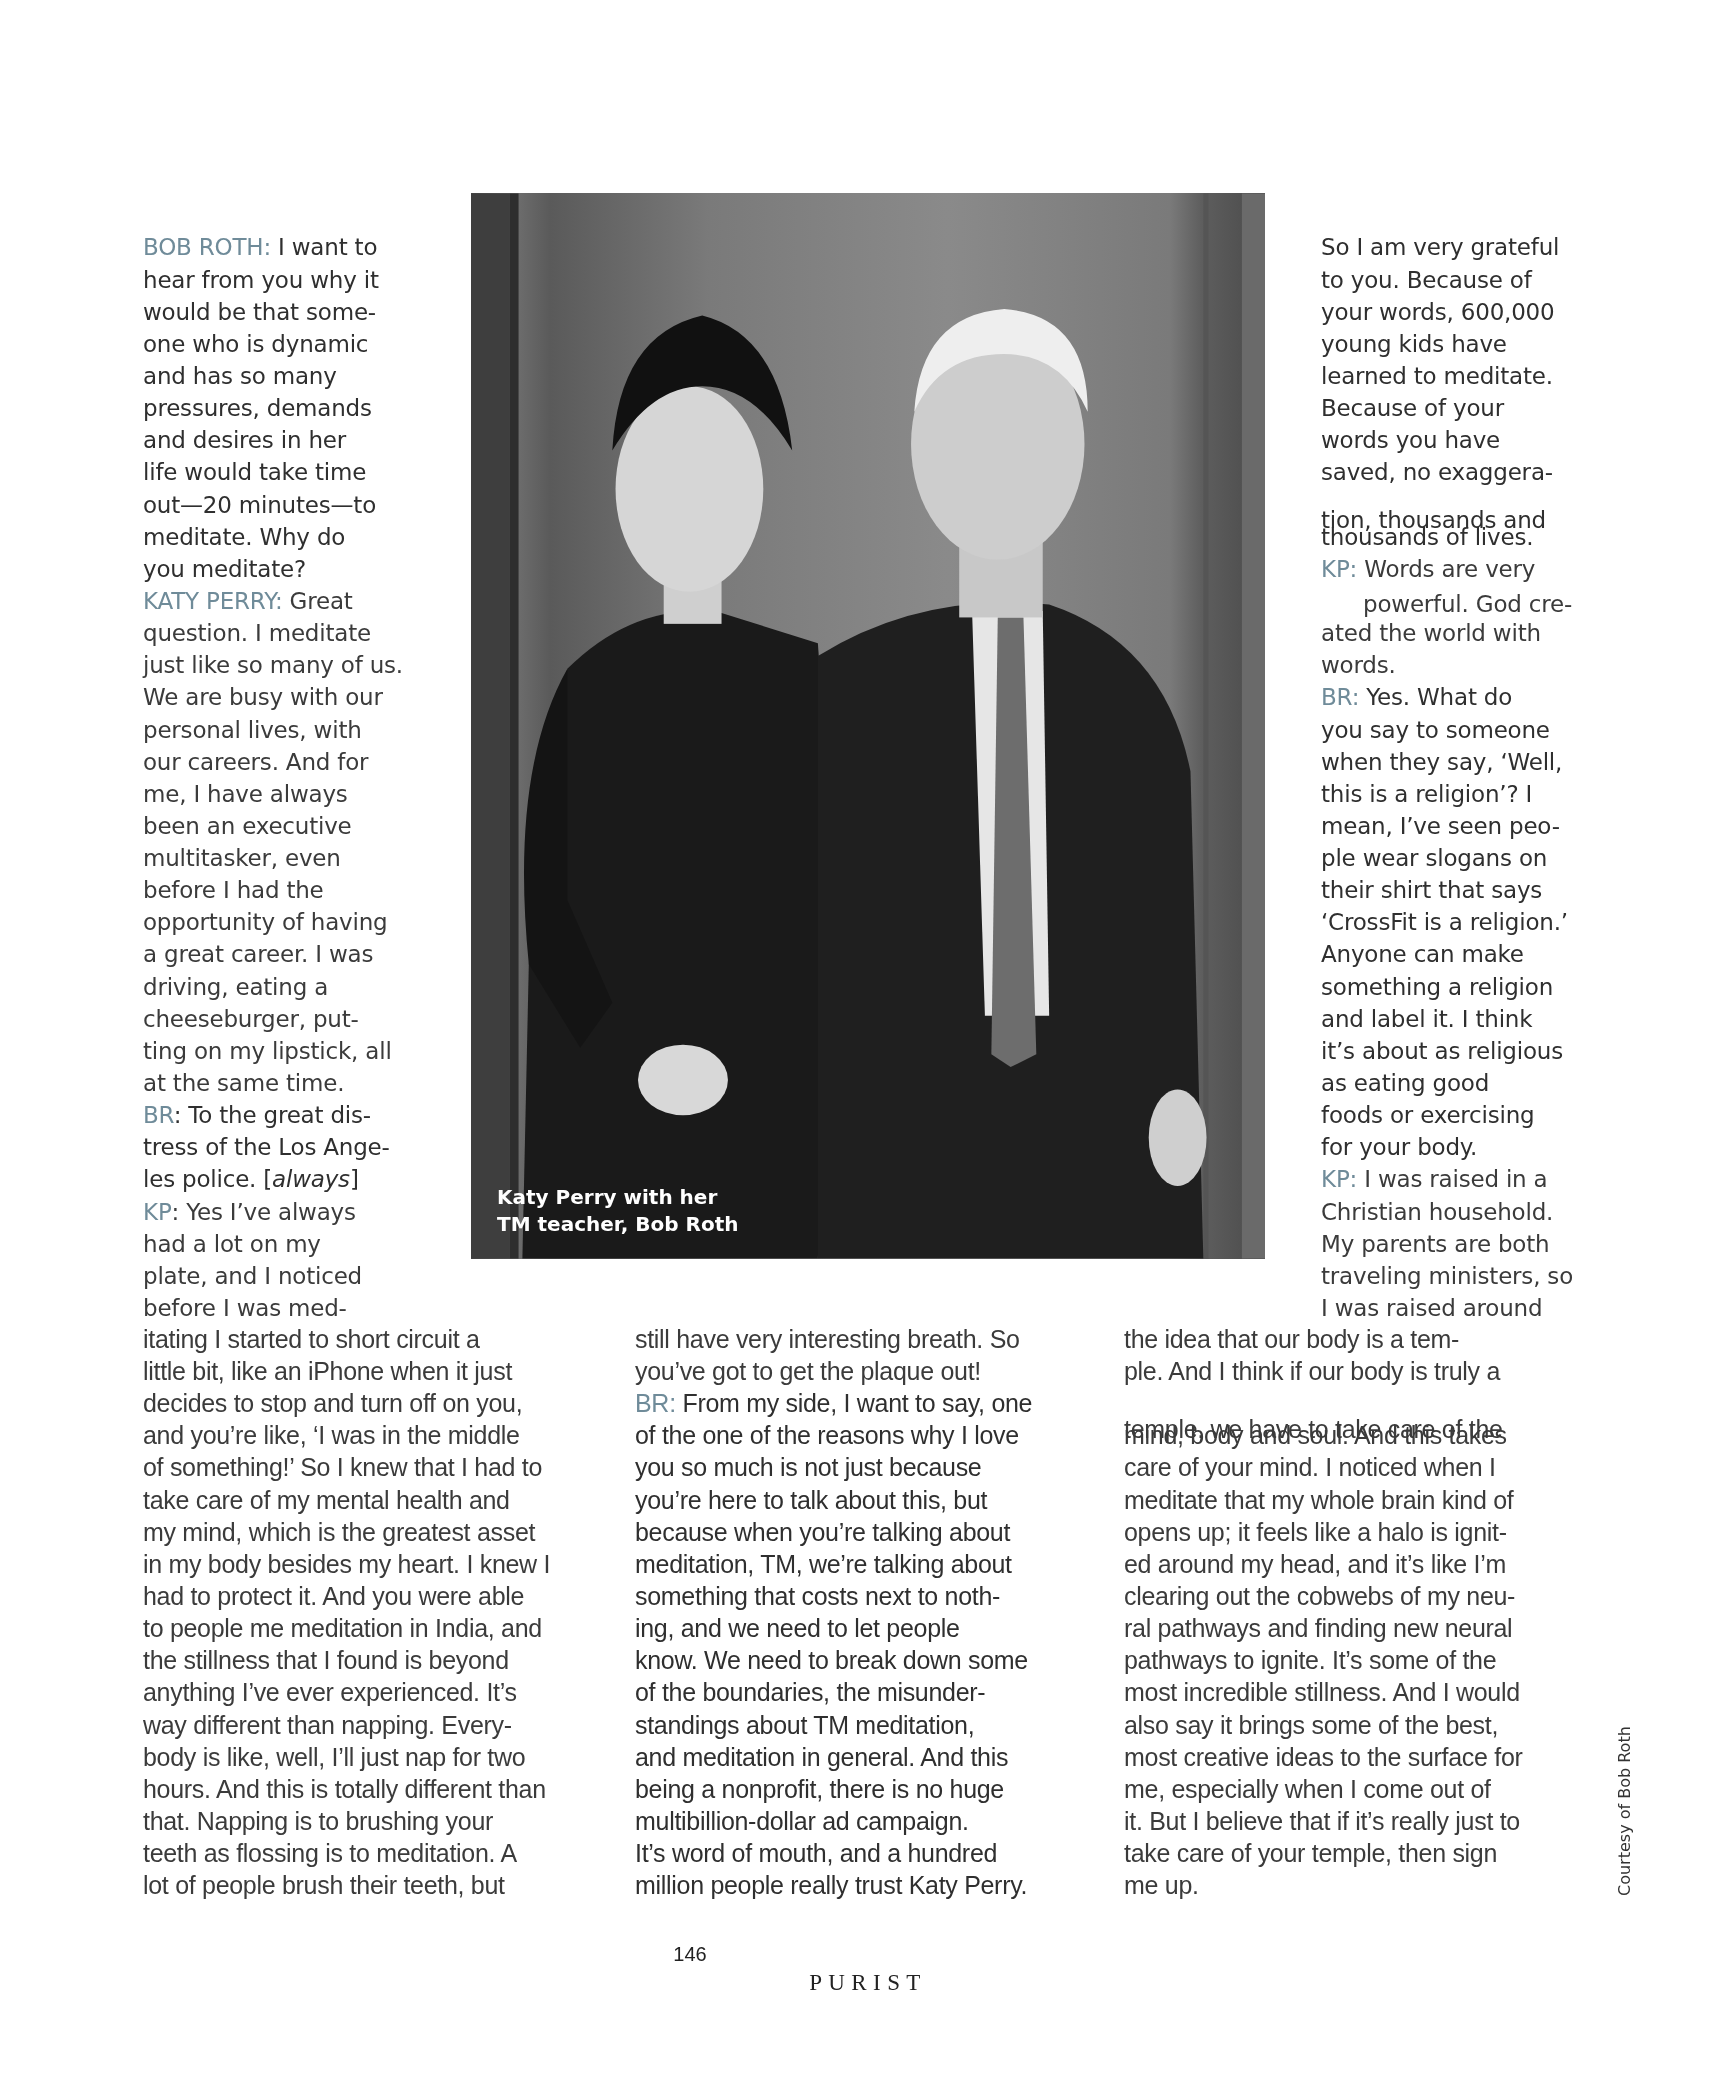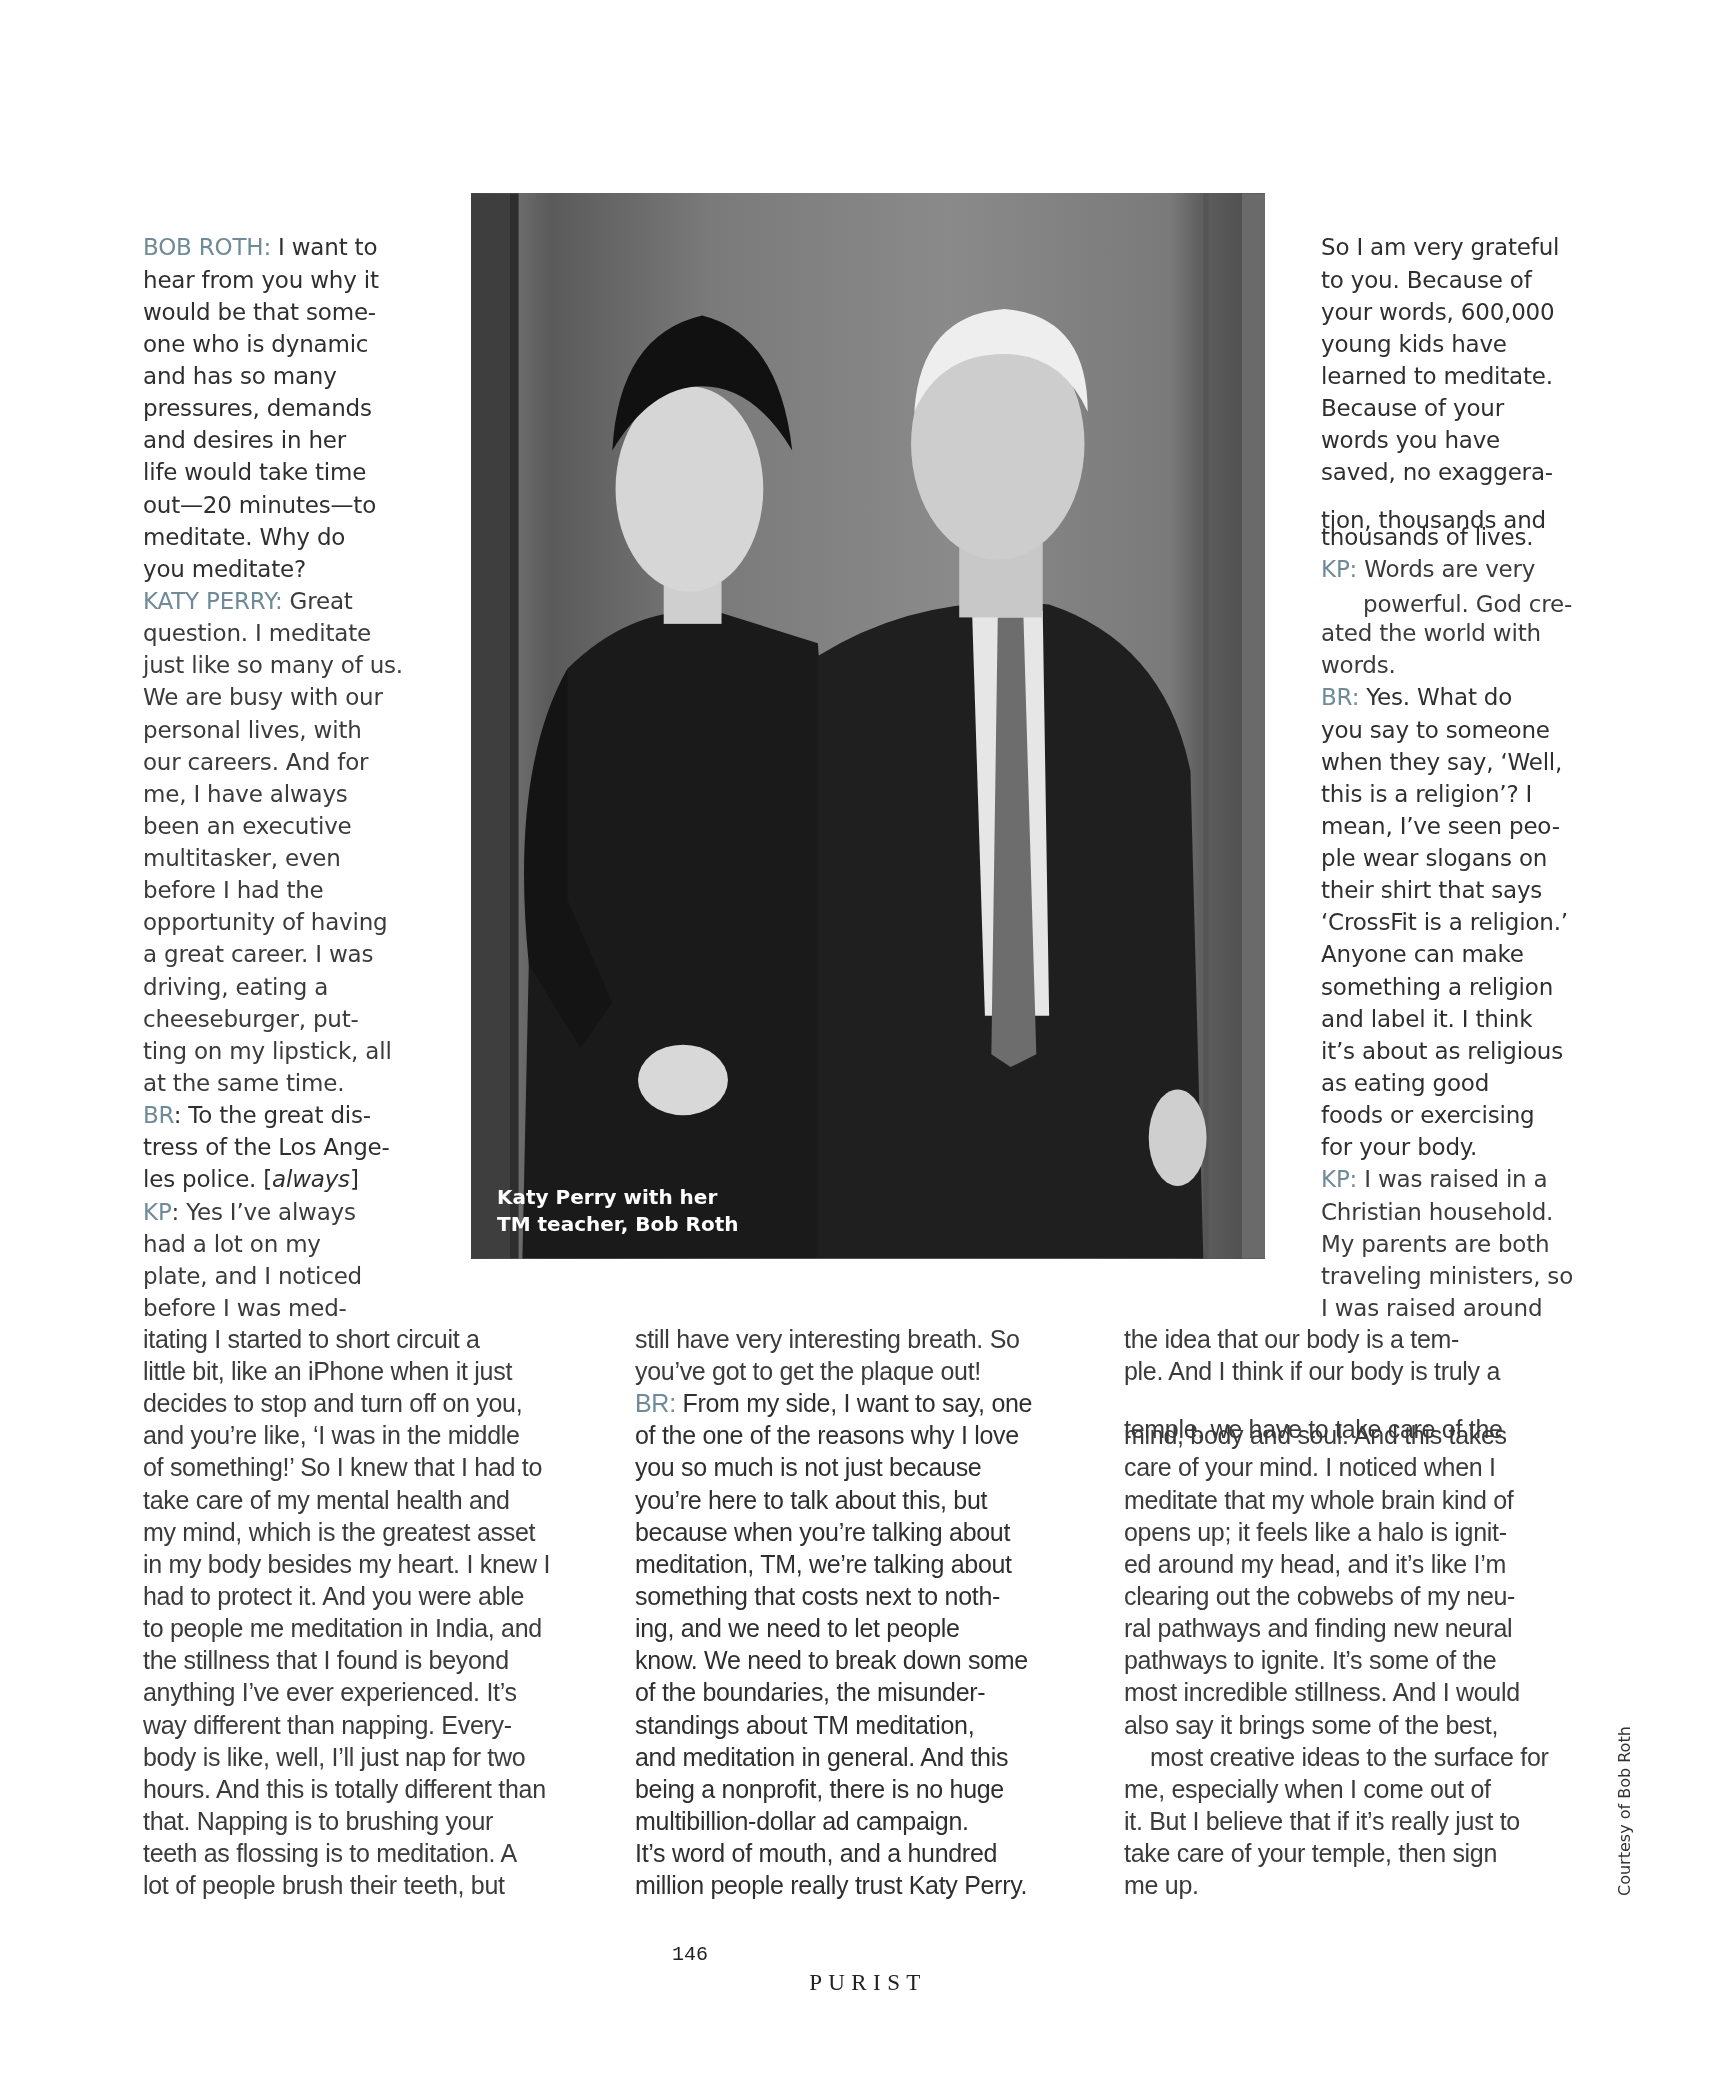--- a/index.html
+++ b/index.html
@@ -11,21 +11,21 @@
   .bold { font-weight: 500; color: #2f2f2f; }
   .label { color: #6f8b99; }
   .photo { position: absolute; left: 471px; top: 193px; width: 794px; height: 1066px; overflow: hidden;
            background: linear-gradient(90deg, #4a4a4a 0%, #6c6c6c 6%, #5a5a5a 10%, #7a7a7a 30%, #8a8a8a 60%, #7a7a7a 88%, #5e5e5e 92%, #4a4a4a 100%); }
   .photo svg { position: absolute; left: 0; top: 0; }
   .caption { position: absolute; left: 26px; top: 991px; color: #ffffff; font-family: "DejaVu Sans", sans-serif;
              font-size: 20px; line-height: 27px; font-weight: bold; }
   .credit { position: absolute; left: 1615px; top: 1896px; transform-origin: 0 0; transform: rotate(-90deg);
             font-size: 16px; color: #333; font-family: "DejaVu Sans", sans-serif; white-space: nowrap; }
   .folio { position: absolute; left: 0; width: 1380px; text-align: center; top: 1943px; font-size: 20px; color: #222;
-           font-family: Liberation Mono, monospace; }
+           font-family: Liberation Sans, sans-serif; }
   .mast { position: absolute; left: 0; width: 1736px; text-align: center; top: 1970px; font-size: 23px; color: #222;
           font-family: "Liberation Serif", serif; letter-spacing: 6.4px; }
 </style>
 </head>
 <body>
 
 <div id="col-left-top">
     <div class="line wide bold" style="left: 143px; top: 231px;"><span class="label">BOB ROTH: </span><span>I want to</span></div>
     <div class="line wide bold" style="left: 143px; top: 264px;"><span>hear from you why it</span></div>
     <div class="line wide bold" style="left: 143px; top: 296px;"><span>would be that some-</span></div>
@@ -144,21 +144,21 @@
     <div class="line narrow" style="left: 1124px; top: 1419px;"><span>mind, body and soul. And this takes</span></div>
     <div class="line narrow" style="left: 1124px; top: 1451px;"><span>care of your mind. I noticed when I</span></div>
     <div class="line narrow" style="left: 1124px; top: 1484px;"><span>meditate that my whole brain kind of</span></div>
     <div class="line narrow" style="left: 1124px; top: 1516px;"><span>opens up; it feels like a halo is ignit-</span></div>
     <div class="line narrow" style="left: 1124px; top: 1548px;"><span>ed around my head, and it’s like I’m</span></div>
     <div class="line narrow" style="left: 1124px; top: 1580px;"><span>clearing out the cobwebs of my neu-</span></div>
     <div class="line narrow" style="left: 1124px; top: 1612px;"><span>ral pathways and finding new neural</span></div>
     <div class="line narrow" style="left: 1124px; top: 1644px;"><span>pathways to ignite. It’s some of the</span></div>
     <div class="line narrow" style="left: 1124px; top: 1676px;"><span>most incredible stillness. And I would</span></div>
     <div class="line narrow" style="left: 1124px; top: 1709px;"><span>also say it brings some of the best,</span></div>
-    <div class="line narrow" style="left: 1124px; top: 1741px; margin-left: 26px;"><span>most creative ideas to the surface for</span></div>
+    <div class="line narrow" style="left: 1124px; top: 1741px;"><span>most creative ideas to the surface for</span></div>
     <div class="line narrow" style="left: 1124px; top: 1773px;"><span>me, especially when I come out of</span></div>
     <div class="line narrow" style="left: 1124px; top: 1805px;"><span>it. But I believe that if it’s really just to</span></div>
     <div class="line narrow" style="left: 1124px; top: 1837px;"><span>take care of your temple, then sign</span></div>
     <div class="line narrow" style="left: 1124px; top: 1869px;"><span>me up.</span></div>
   </div>
 
 <div class="photo">
   <svg width="794" height="1066" viewBox="0 0 1236 1658">
 
     <rect x="0" y="0" width="60" height="1658" fill="#3e3e3e"></rect>

